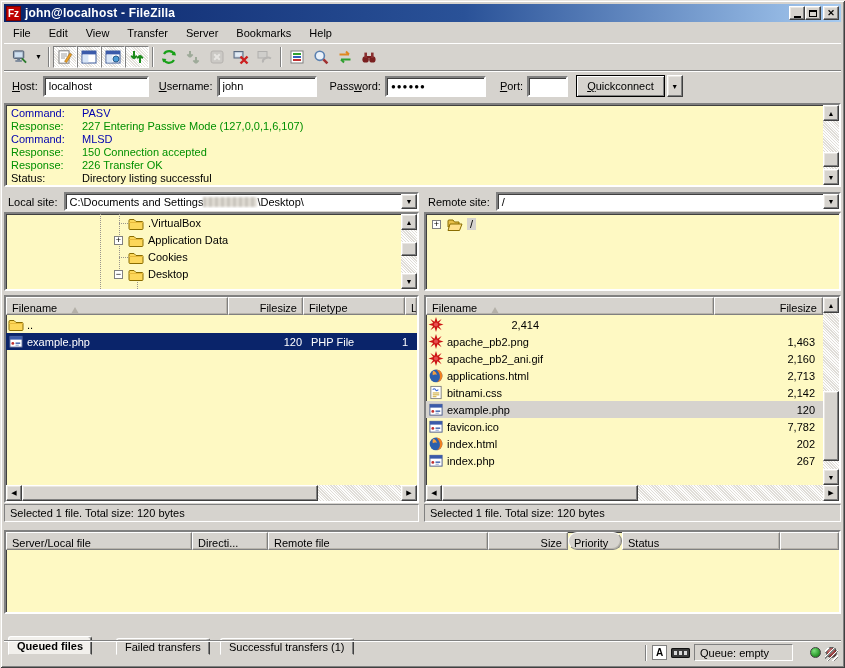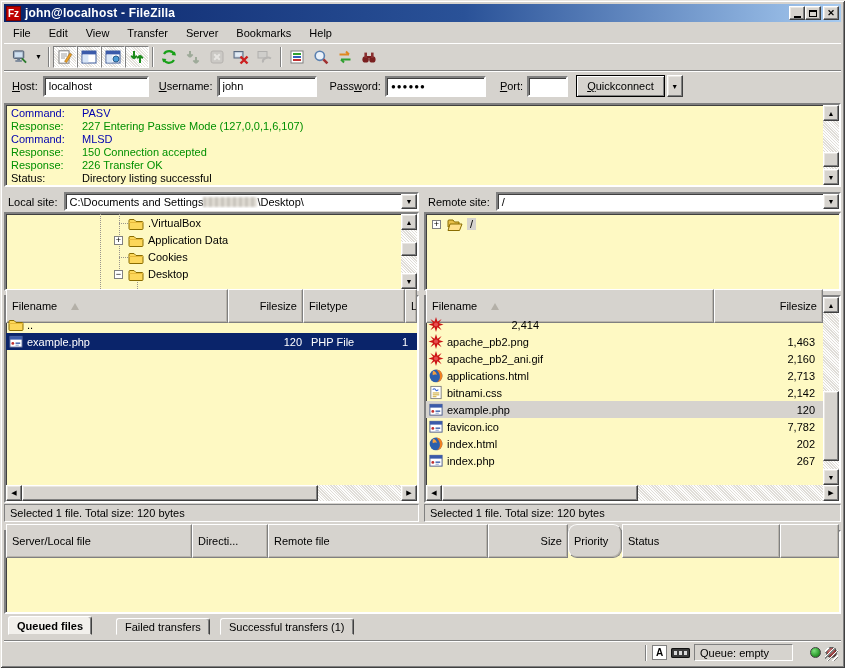--- a/index.html
+++ b/index.html
@@ -83,37 +83,37 @@
 
   
   .dotv { position:absolute; width:1px; border-left:1px dotted #9a968e; }
   .doth { position:absolute; height:1px; border-top:1px dotted #9a968e; }
   .expander { position:absolute; width:9px; height:9px; background:#fff; border:1px solid #808080;
               font-size:9px; line-height:7px; text-align:center; color:#000; }
   .tree-label { position:absolute; white-space:nowrap; }
 
   
   .hcell { background:#d6d3ce; border:1px solid; border-color:#fff #808080 #808080 #fff;
-           box-shadow: inset -1px -1px 0 #b8b4ac; display:flex; align-items:center;
-           padding:16px 5px; height:18px; overflow:hidden; white-space:nowrap; }
+           box-shadow: inset -1px -1px 0 #b8b4ac; display:flex; align-items:flex-end;
+           padding:0 5px; height:18px; overflow:hidden; white-space:nowrap; }
   .sort-asc { width:0; height:0; border-left:4px solid transparent; border-right:4px solid transparent;
               border-bottom:7px solid #b4b0a8; margin-left:14px; }
   .lrow { position:absolute; left:0; height:17px; display:flex; align-items:center; white-space:nowrap; }
   .fic { width:16px; height:15px; margin:0 3px 0 2px; flex:none; }
   .sel-navy { background:#0a246a; color:#fff; }
   .sel-gray { background:#d6d3ce; color:#000; }
 
   .statuspanel { background:#d6d3ce; border:1px solid; border-color:#808080 #fff #fff #808080;
                  display:flex; align-items:center; padding:0 5px; }
 
   
   .tab { position:absolute; display:flex; align-items:center; justify-content:center;
          border:1px solid; border-color:#fff #404040 #d6d3ce #fff;
          box-shadow: inset -1px 0 0 #808080; background:#d6d3ce;
-         border-radius:3px 3px 0 0; padding:0 8px; }
+         border-radius:3px 3px 0 0; padding:0 8px;margin-top:20px; }
   .tab.active { background:#f2f0ec; font-weight:bold; }
 
   .led { width:11px; height:11px; border-radius:50%; border:1px solid #404040; }
   .grip { position:absolute; right:3px; bottom:3px; width:13px; height:13px;
           background: repeating-linear-gradient(135deg, transparent 0 2px, #fff 2px 3px, #808080 3px 4px); }
 </style>
 </head>
 <body>
 
 <svg width="0" height="0" style="position:absolute">

